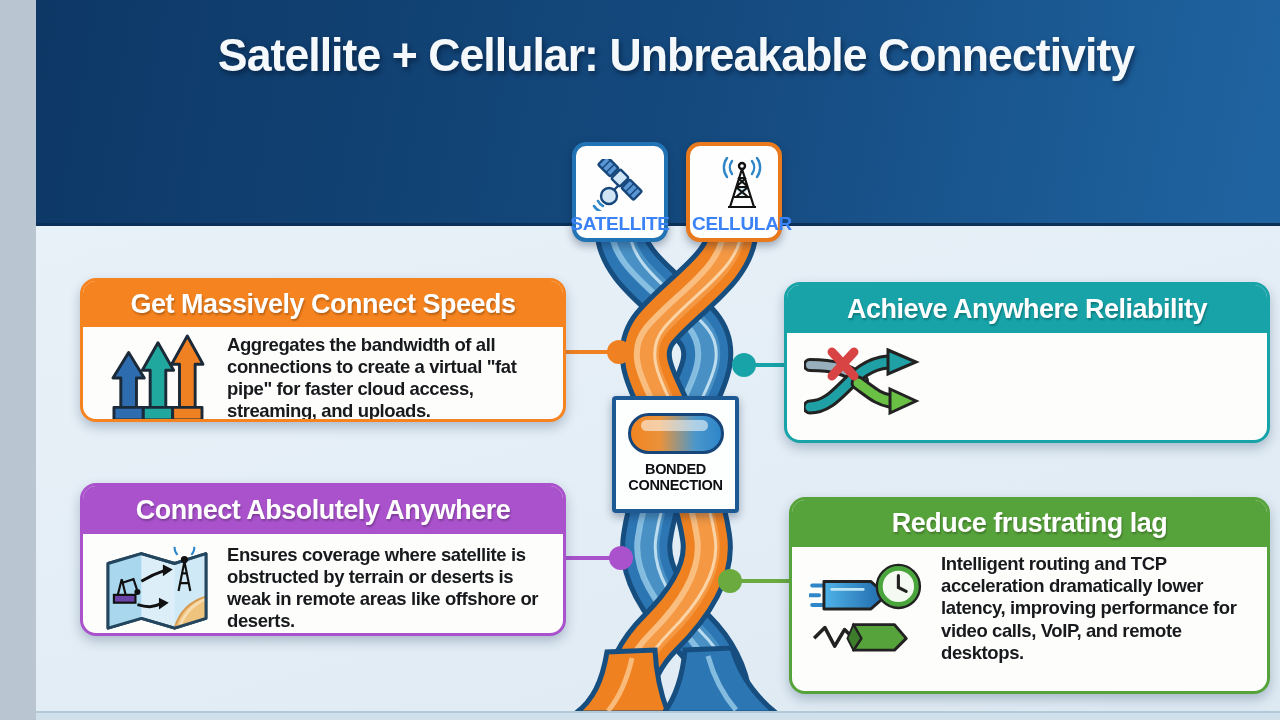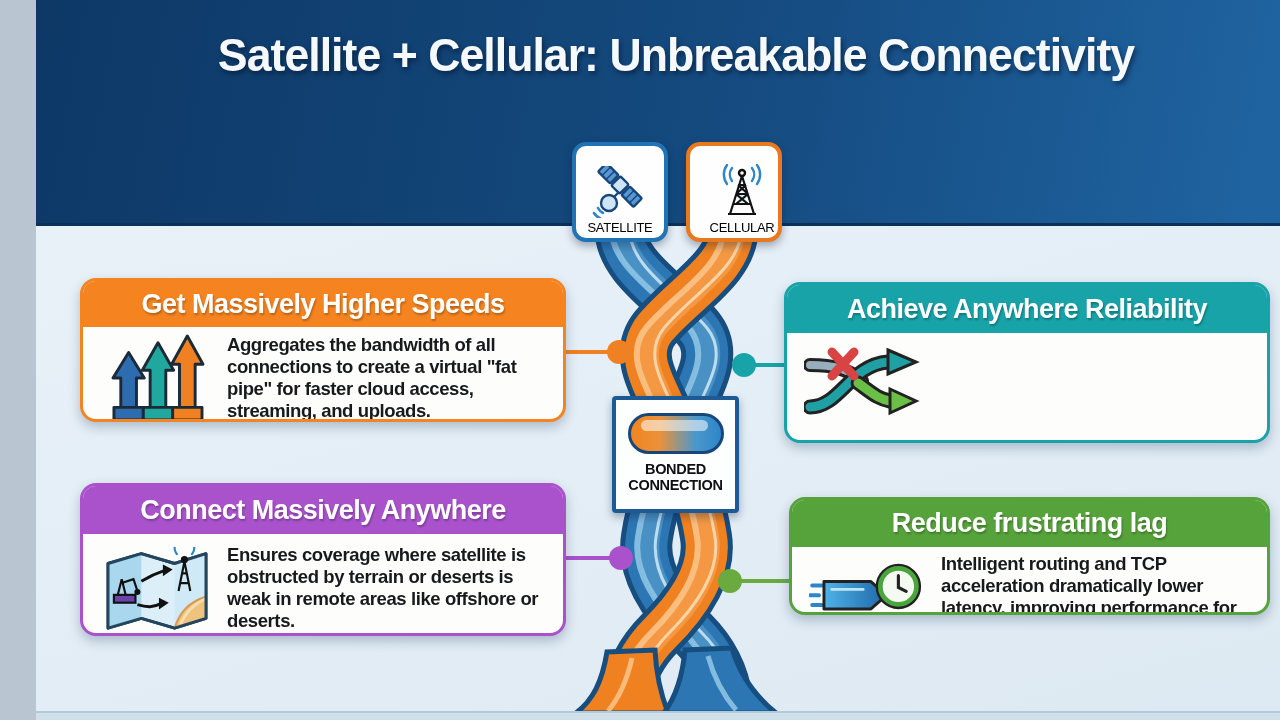--- a/index.html
+++ b/index.html
@@ -24,21 +24,21 @@
   #ropes{position:absolute;left:0;top:0;z-index:2;}
   
   .src-box{
     position:absolute;width:96px;height:100px;background:#fefefe;border-radius:14px;
     box-shadow:0 4px 9px rgba(10,30,60,.35);z-index:5;
     display:flex;flex-direction:column;align-items:center;justify-content:flex-end;
     padding-bottom:3px;box-sizing:border-box;
   }
   .src-box.sat{left:536px;top:142px;border:4px solid #2173b4;}
   .src-box.cel{left:650px;top:142px;border:4px solid #e8791c;padding-left:16px;}
-  .src-label{font-size:13px;font-weight:400;color:#000000;letter-spacing:-.3px;}
+  .src-label{font-size:19px;font-weight:700;color:#3b82f6;letter-spacing:-.3px;}
   .src-icon{margin-bottom:2px;}
   
   .bonded{
     position:absolute;left:576px;top:396px;width:127px;height:117px;background:#fdfefe;
     border:4px solid #1d5a94;border-radius:4px;box-sizing:border-box;z-index:5;
     box-shadow:0 4px 9px rgba(10,30,60,.35);text-align:center;
   }
   .pill{
     position:relative;width:96px;height:41px;margin:13px auto 7px;border-radius:22px;
     border:3px solid #16467a;box-sizing:border-box;
@@ -61,21 +61,21 @@
   .card .body{display:flex;align-items:center;}
   .card .txt{
     font-size:18.5px;font-weight:600;line-height:1.2;color:#17191c;letter-spacing:-.4px;
   }
   .c1{left:44px;top:278px;width:486px;height:144px;border:3px solid #f5831f;}
   .c1 .hdr{background:#f5831f;height:46px;line-height:46px;font-size:27px;}
   .c2{left:748px;top:282px;width:486px;height:161px;border:3px solid #17a3a8;}
   .c2 .hdr{background:#17a3a8;height:48px;line-height:48px;font-size:27px;}
   .c3{left:44px;top:483px;width:486px;height:153px;border:3px solid #a952cc;}
   .c3 .hdr{background:#a952cc;height:48px;line-height:48px;font-size:27px;}
-  .c4{left:753px;top:497px;width:481px;height:118px;border:3px solid #57a33b;}
+  .c4{left:753px;top:497px;width:481px;height:197px;border:3px solid #57a33b;}
   .c4 .hdr{background:#57a33b;height:47px;line-height:47px;font-size:27px;}
   .icon-cell{flex:0 0 140px;display:flex;align-items:center;justify-content:center;}
   .c2 .icon-cell,.c4 .icon-cell{flex:0 0 145px;}
   .body{padding:6px 12px 6px 4px;}
   
   .floor{
     position:absolute;left:0;bottom:0;width:1280px;height:7px;z-index:3;
     background:#cfe0ea;border-top:2px solid #b2c9d7;
   }
 </style>
@@ -151,21 +151,21 @@
     </svg>
     <div class="src-label">CELLULAR</div>
   </div>
 
   <div class="bonded">
     <div class="pill"></div>
     <div class="bonded-label">BONDED CONNECTION</div>
   </div>
 
   <div class="card c1">
-    <div class="hdr">Get Massively Higher Speeds</div>
+    <div class="hdr">Get Massively Connect Speeds</div>
     <div class="body">
       <div class="icon-cell">
         <svg width="106" height="90" viewBox="0 0 106 92">
           <g stroke="#1b2a38" stroke-width="3" stroke-linejoin="round">
             <path d="M16,76 V46 H8 L24,20 L40,46 H32 V76 Z" fill="#2e6cb0"></path>
             <rect x="9" y="76" width="30" height="13" fill="#2e6cb0"></rect>
             <path d="M46,76 V38 H38 L54,10 L70,38 H62 V76 Z" fill="#21a89e"></path>
             <rect x="39" y="76" width="30" height="13" fill="#21a89e"></rect>
             <path d="M76,76 V32 H68 L84,3 L100,32 H92 V76 Z" fill="#f08122"></path>
             <rect x="69" y="76" width="30" height="13" fill="#f08122"></rect>
@@ -189,21 +189,21 @@
           <path d="M54,44 C68,54 74,60 86,62" fill="none" stroke="#222" stroke-width="15" stroke-linecap="round"></path>
           <path d="M54,44 C68,54 74,60 86,62" fill="none" stroke="#6abf45" stroke-width="9" stroke-linecap="round"></path>
           <polygon points="86,50 112,62 86,74" fill="#6abf45" stroke="#222" stroke-width="3"></polygon>
           <path d="M28,13 L50,37 M50,13 L28,37" stroke="#d84343" stroke-width="9" stroke-linecap="round"></path>
         </svg>
       </div>
     </div>
   </div>
 
   <div class="card c3">
-    <div class="hdr">Connect Massively Anywhere</div>
+    <div class="hdr">Connect Absolutely Anywhere</div>
     <div class="body">
       <div class="icon-cell">
         <svg width="112" height="96" viewBox="0 0 112 98">
           <polygon points="6,24 40,14 74,24 106,14 106,80 74,90 40,80 6,90" fill="#dceff9" stroke="#23455e" stroke-width="3" stroke-linejoin="round"></polygon>
           <polygon points="6,24 40,14 40,80 6,90" fill="#a8d7ee"></polygon>
           <polygon points="74,24 106,14 106,80 74,90" fill="#cfe9f6"></polygon>
           <path d="M74,90 C80,70 92,62 106,58 L106,80 Z" fill="#eec37e" stroke="#d89a4e" stroke-width="2"></path>
           <path d="M80,86 C86,72 96,64 106,60" fill="none" stroke="#f6dcae" stroke-width="3"></path>
           <polygon points="6,24 40,14 74,24 106,14 106,80 74,90 40,80 6,90" fill="none" stroke="#23455e" stroke-width="3" stroke-linejoin="round"></polygon>
           <g stroke="#111" stroke-width="2.2" fill="none">

